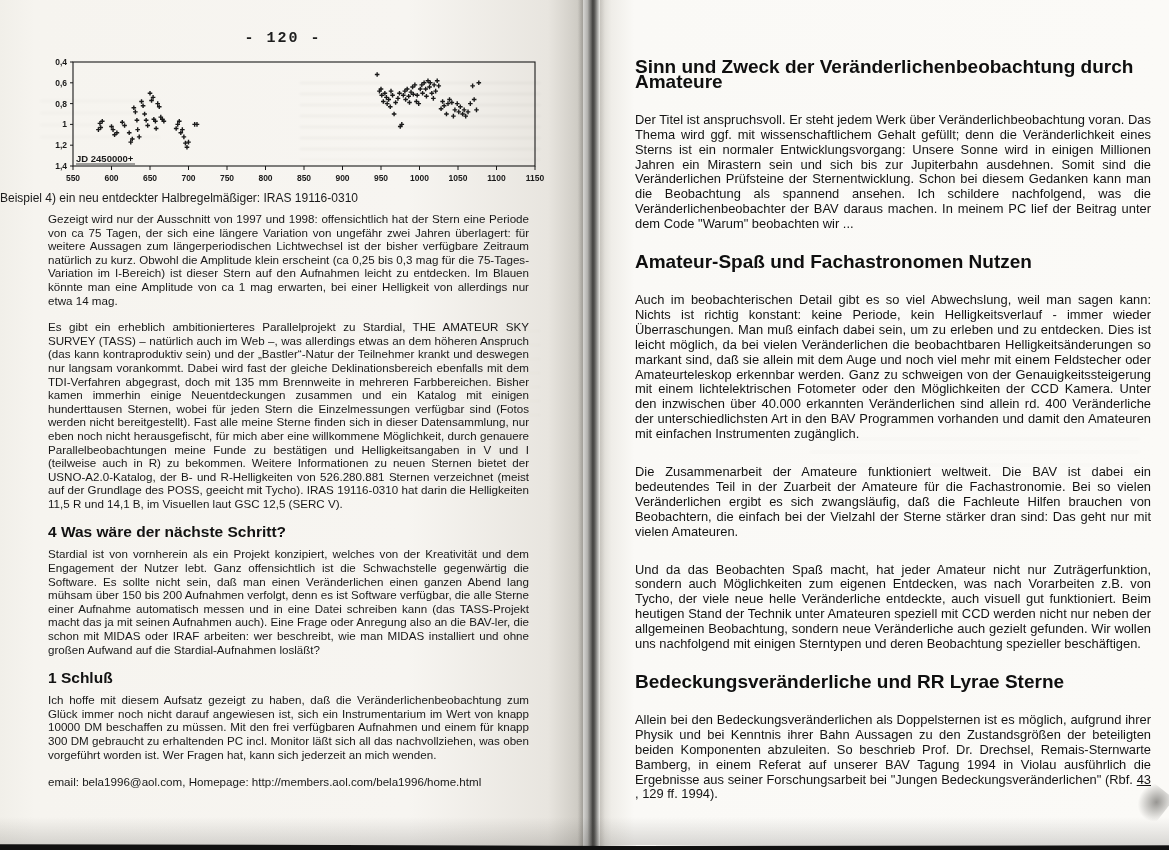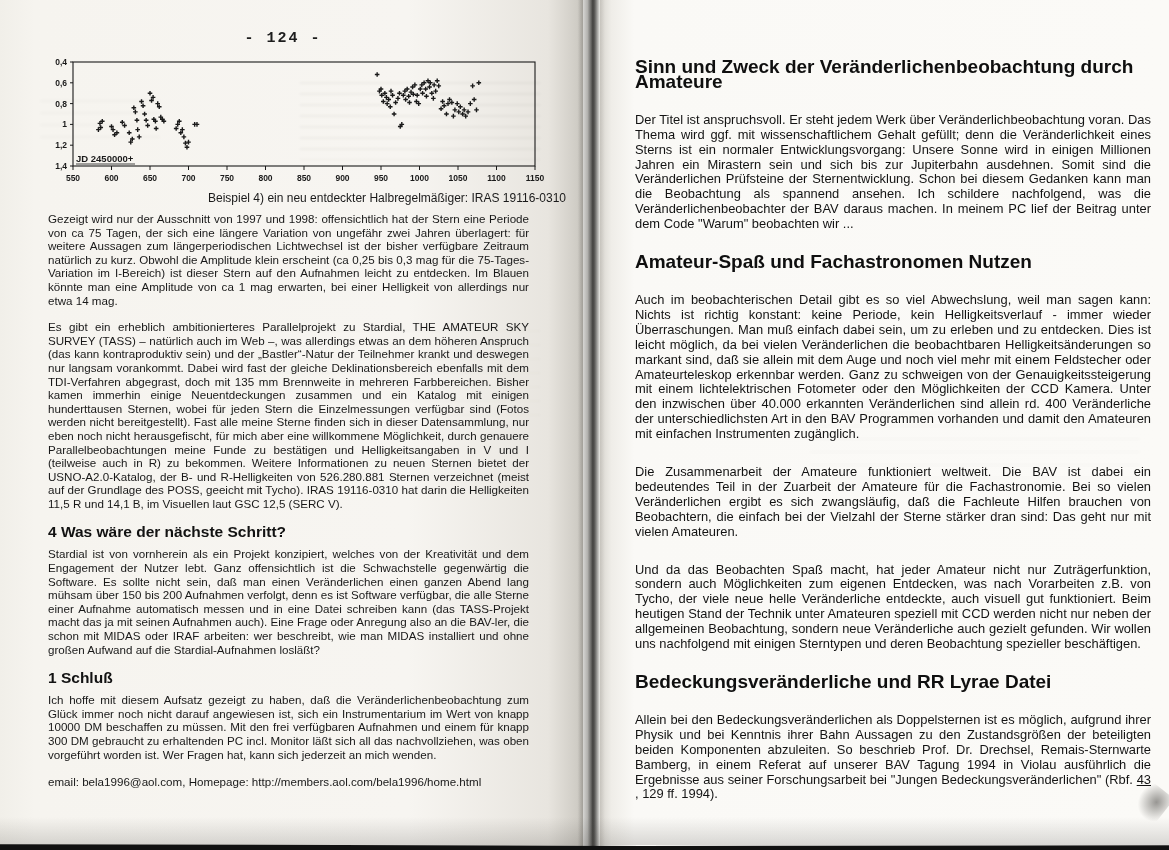--- a/index.html
+++ b/index.html
@@ -40,21 +40,21 @@
     position:absolute;left:0;width:566px;text-align:center;
     font-family:"Liberation Mono","DejaVu Sans Mono",monospace;
     font-size:15px;font-weight:700;letter-spacing:2px;color:#1d1d1d;
   }
   .page-left .page-num{top:30px;}
   .page-right .page-num{top:27px;width:520px;}
 
   
   .chart-wrap{position:absolute;left:40px;top:56px;width:512px;height:138px;}
   .chart-caption{
-    position:absolute;left:0;top:191px;width:566px;text-align:right;
+    position:absolute;left:0;top:191px;width:566px;text-align:left;
     font-size:12px;color:#1a1a1a;
   }
   .ltext{
     position:absolute;left:48px;top:212px;width:481px;
     font-size:11.6px;line-height:13.6px;text-align:justify;color:#181818;
   }
   .ltext p{margin:0 0 13px 0;}
   .lhead{
     font-size:15.5px;font-weight:700;margin:4px 0 6px 0;line-height:18px;
     text-align:left;color:#121212;
@@ -87,21 +87,21 @@
   svg text{font-family:"Liberation Sans",sans-serif;}
 </style>
 </head>
 <body>
 
 <div class="page page-left">
   <div class="ghost g1"></div>
   <div class="ghost g2"></div>
   <div class="ghost g4"></div>
 
-  <div class="page-num">- 124 -</div>
+  <div class="page-num">- 120 -</div>
 
   <div class="chart-wrap">
     <svg width="512" height="138" viewBox="0 0 512 138">
         <rect x="33" y="6" width="462" height="104" fill="none" stroke="#1a1a1a" stroke-width="1.1"></rect>
         <line x1="30" y1="6" x2="33" y2="6" stroke="#1a1a1a" stroke-width="1"></line>
         <text x="27" y="9" text-anchor="end" font-size="8.5" font-weight="700" fill="#1a1a1a">0,4</text>
         <line x1="30" y1="26.799999999999997" x2="33" y2="26.799999999999997" stroke="#1a1a1a" stroke-width="1"></line>
         <text x="27" y="29.799999999999997" text-anchor="end" font-size="8.5" font-weight="700" fill="#1a1a1a">0,6</text>
         <line x1="30" y1="47.60000000000001" x2="33" y2="47.60000000000001" stroke="#1a1a1a" stroke-width="1"></line>
         <text x="27" y="50.60000000000001" text-anchor="end" font-size="8.5" font-weight="700" fill="#1a1a1a">0,8</text>
@@ -272,21 +272,21 @@
   <div class="ghost g3"></div>
 
 
   <div class="rtext">
     <div class="rhead">Sinn und Zweck der Veränderlichenbeobachtung durch Amateure</div>
     <p>Der Titel ist anspruchsvoll. Er steht jedem Werk über Veränderlichbeobachtung voran. Das Thema wird ggf. mit wissenschaftlichem Gehalt gefüllt; denn die Veränderlichkeit eines Sterns ist ein normaler Entwicklungsvorgang: Unsere Sonne wird in einigen Millionen Jahren ein Mirastern sein und sich bis zur Jupiterbahn ausdehnen. Somit sind die Veränderlichen Prüfsteine der Sternentwicklung. Schon bei diesem Gedanken kann man die Beobachtung als spannend ansehen. Ich schildere nachfolgend, was die Veränderlichenbeobachter der BAV daraus machen. In meinem PC lief der Beitrag unter dem Code "Warum" beobachten wir ...</p>
     <div class="rhead">Amateur-Spaß und  Fachastronomen Nutzen</div>
     <p>Auch im beobachterischen Detail gibt es so viel Abwechslung, weil man sagen kann: Nichts ist richtig konstant: keine Periode, kein Helligkeitsverlauf - immer wieder Überraschungen. Man muß einfach dabei sein, um zu erleben und zu entdecken. Dies ist leicht möglich, da bei vielen Veränderlichen die beobachtbaren Helligkeitsänderungen so markant sind, daß sie allein mit dem Auge und noch viel mehr mit einem Feldstecher oder Amateurteleskop erkennbar werden. Ganz zu schweigen von der Genauigkeitssteigerung mit einem lichtelektrischen Fotometer oder den Möglichkeiten der CCD Kamera. Unter den inzwischen über 40.000 erkannten Veränderlichen sind allein rd. 400 Veränderliche der unterschiedlichsten Art in den BAV Programmen vorhanden und damit den Amateuren mit einfachen Instrumenten zugänglich.</p>
     <p>Die Zusammenarbeit der Amateure funktioniert weltweit. Die BAV ist dabei ein bedeutendes Teil in der Zuarbeit der Amateure für die Fachastronomie. Bei so vielen Veränderlichen ergibt es sich zwangsläufig, daß die Fachleute Hilfen brauchen von Beobachtern, die einfach bei der Vielzahl der Sterne stärker dran sind: Das geht nur mit vielen Amateuren.</p>
     <p>Und da das Beobachten Spaß macht, hat jeder Amateur nicht nur Zuträgerfunktion, sondern auch Möglichkeiten zum eigenen Entdecken, was nach Vorarbeiten z.B. von Tycho, der viele neue helle Veränderliche entdeckte, auch visuell gut funktioniert. Beim heutigen Stand der Technik unter Amateuren speziell mit CCD werden nicht nur neben der allgemeinen Beobachtung, sondern neue Veränderliche auch gezielt gefunden. Wir wollen uns nachfolgend mit einigen Sterntypen und deren Beobachtung spezieller beschäftigen.</p>
-    <div class="rhead">Bedeckungsveränderliche und RR Lyrae Datei</div>
+    <div class="rhead">Bedeckungsveränderliche und RR Lyrae Sterne</div>
     <p><span>Allein bei den Bedeckungsveränderlichen als Doppelsternen ist es möglich, aufgrund ihrer Physik und bei Kenntnis ihrer Bahn Aussagen zu den Zustandsgrößen der beteiligten beiden Komponenten abzuleiten. So beschrieb Prof. Dr. Drechsel, Remais-Sternwarte Bamberg, in einem Referat auf unserer BAV Tagung 1994 in Violau ausführlich die Ergebnisse aus seiner Forschungsarbeit bei "Jungen Bedeckungsveränderlichen" (Rbf. </span><span class="uline">43</span><span> , 129 ff. 1994).</span></p>
   </div>
 </div>
 
 <div class="gutter"></div>
 <div class="bottom-shadow"></div>
 <div class="bottom-strip"></div>
 <div class="corner-smudge"></div>
 
 </body></html>

